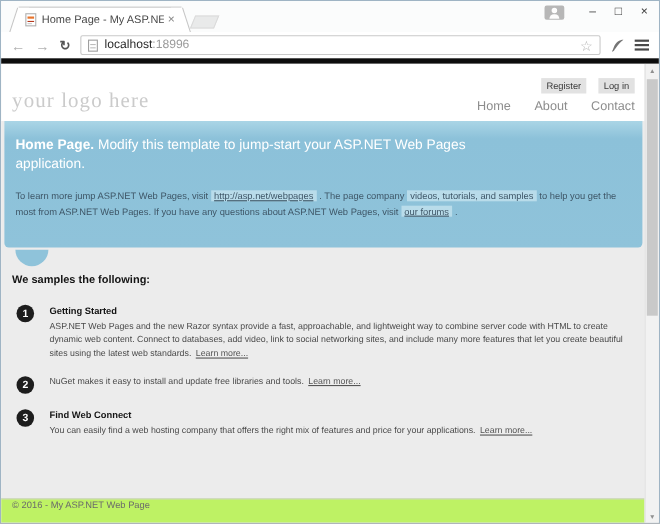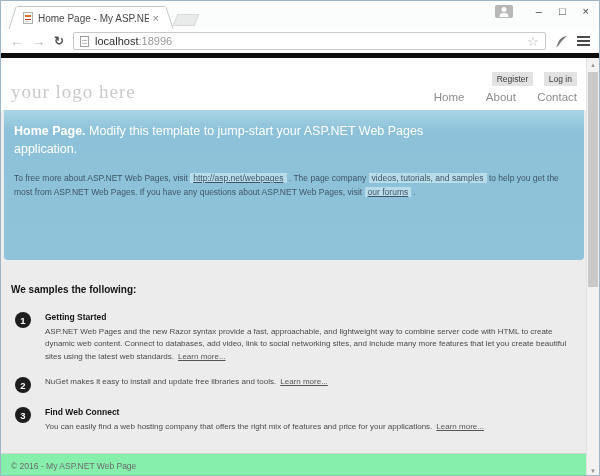--- a/index.html
+++ b/index.html
@@ -52,41 +52,41 @@
   .viewport { position:relative; height:419px; background:#ececec; overflow:hidden; }
   .pagecol { position:absolute; top:0; left:0; right:13px; bottom:0; display:flex; flex-direction:column; }
 
   .site-header { position:relative; height:52px; background:#fff; flex:none; }
   .logo { position:absolute; left:10px; bottom:7px; font-family:"Liberation Serif", serif; font-size:19px; letter-spacing:1px; color:#cbcbcb; }
   .account { position:absolute; top:10px; right:9px; }
   .acct-btn { display:inline-block; background:#e2e2e2; color:#3a3a3a; font-size:8.5px; padding:2px 5px; margin-left:6px; }
   .sitenav { position:absolute; bottom:5px; right:9px; }
   .sitenav span { font-size:11.5px; color:#8d8d8d; margin-left:17px; }
 
-  .hero { flex:none; height:150px; margin:0 2px 0 3px;
+  .hero { flex:none; height:115px; margin:0 2px 0 3px;
     background:linear-gradient(180deg,#aad5e6 0%, #8cc1d9 14%, #8fc3da 100%);
     border-radius:0 0 4px 4px; padding:12px 16px 0 10px; position:relative; z-index:1; }
   .hero h2 { margin:0; font-weight:normal; font-size:12.5px; line-height:18px; color:#ffffff; max-width:450px; }
   .hero h2 b { font-weight:bold; }
   .hero p { margin:13px 0 0 0; font-size:8.5px; line-height:14px; color:#3e5667; max-width:565px; }
   .hl { background:#b9dcea; padding:0 3px; color:#3e5667; }
   .hl.u { text-decoration:underline; }
   .hero-circle { position:absolute; left:13px; top:169px; width:30px; height:15px; background:#8fc3da; border-radius:0 0 16px 16px; z-index:2; }
 
   .main { flex:1; background:#ececec; padding:24px 14px 0 10px; }
   .suggest-heading { margin:0 0 16px 0; font-size:10px; font-weight:bold; color:#141414; }
   .item { display:flex; margin-bottom:13px; }
   .badge { flex:none; width:16px; height:16px; border-radius:50%; background:#1d1d1d; color:#fff;
     font-size:9.5px; font-weight:bold; display:flex; align-items:center; justify-content:center; margin:1px 14px 0 4px; }
   .item-body { font-size:8px; line-height:12.5px; color:#4a4a4a; max-width:545px; }
   .item-title { display:block; font-size:8.5px; font-weight:bold; color:#141414; margin-bottom:2px; }
   .learn { color:#555; text-decoration:underline; margin-left:4px; }
 
-  .site-footer { flex:none; height:24px; background:#86efac; border-top:1px solid #d2d2d2;
-    display:flex; align-items:center; padding-left:10px; font-size:8.5px; color:#6b6b6b; }
+  .site-footer { flex:none; height:24px; background:#bef264; border-top:1px solid #d2d2d2;
+    display:flex; align-items:flex-start; padding-left:10px; font-size:8.5px; color:#6b6b6b; }
 
   
   .scrollbar { position:absolute; top:0; right:0; bottom:0; width:13px; background:#f2f2f2; border-left:1px solid #e2e2e2; }
   .sb-btn { position:absolute; left:0; right:0; height:13px; display:flex; align-items:center; justify-content:center;
     font-size:6px; color:#8f8f8f; }
   .sb-up { top:0; } .sb-down { bottom:0; }
   .sb-thumb { position:absolute; top:14px; left:1px; right:1px; height:215px; background:#c9c9c9; }
 </style>
 </head>
 <body>
@@ -153,21 +153,21 @@
         </div>
         <div class="sitenav">
           <span>Home</span>
           <span>About</span>
           <span>Contact</span>
         </div>
       </div>
 
       <div class="hero">
         <h2><b>Home Page.</b><span> Modify this template to jump-start your ASP.NET Web Pages application.</span></h2>
-        <p><span>To free more about ASP.NET Web Pages, visit </span><span class="hl u">http://asp.net/webpages</span><span> . The page company </span><span class="hl">videos, tutorials, and samples</span><span> to help you get the most from ASP.NET Web Pages. If you have any questions about ASP.NET Web Pages, visit </span><span class="hl u">our forums</span><span> .</span></p>
+        <p><span>To learn more jump ASP.NET Web Pages, visit </span><span class="hl u">http://asp.net/webpages</span><span> . The page company </span><span class="hl">videos, tutorials, and samples</span><span> to help you get the most from ASP.NET Web Pages. If you have any questions about ASP.NET Web Pages, visit </span><span class="hl u">our forums</span><span> .</span></p>
       </div>
       <div class="hero-circle"></div>
 
       <div class="main">
         <h3 class="suggest-heading">We samples the following:</h3>
 
         <div class="item">
           <span class="badge">1</span>
           <span class="item-body">
             <span class="item-title">Getting Started</span>

